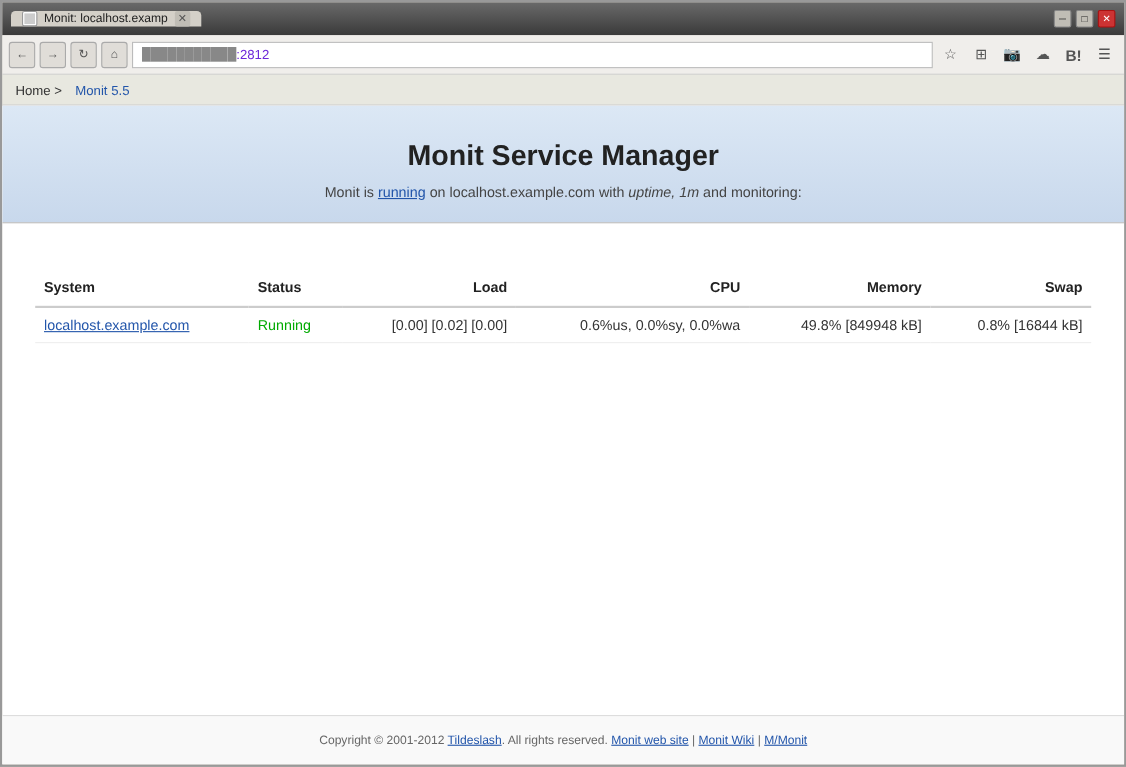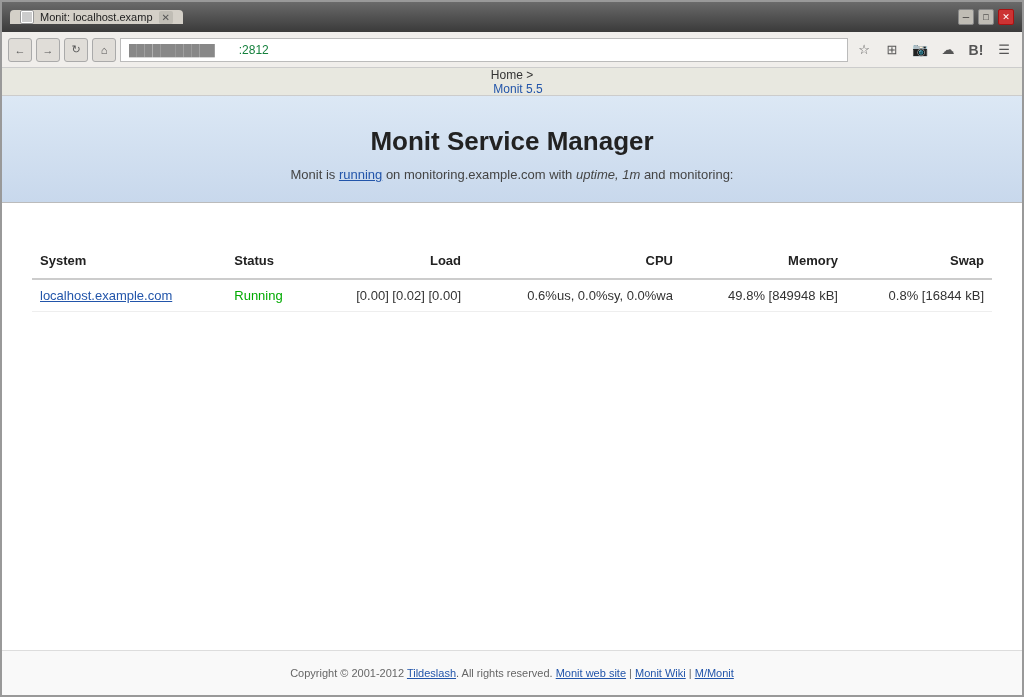--- a/index.html
+++ b/index.html
@@ -106,21 +106,21 @@
       height: 24px;
       border: 1px solid #bbb;
       background: white;
       padding: 0 8px;
       font-size: 12px;
       color: #333;
       display: flex;
       align-items: center;
     }
     .address-text { color: #888; font-size: 11px; }
-    .address-port { color: #15803d; font-size: 12px; padding-left: 24px; }
+    .address-port { color: #6d28d9; font-size: 12px; }
     .nav-icons {
       display: flex;
       gap: 4px;
       align-items: center;
     }
     .nav-icon-btn {
       width: 24px;
       height: 24px;
       display: flex;
       align-items: center;
@@ -132,21 +132,20 @@
 
     
     .info-bar {
       background: #e8e8e0;
       height: 28px;
       display: flex;
       align-items: center;
       padding: 0 12px;
       border-bottom: 1px solid #ccc;
       flex-shrink: 0;
-      flex-direction: column;
     }
     .info-bar-left { color: #333; font-size: 12px; }
     .info-bar-left a { color: #333; text-decoration: none; }
     .info-bar-center { flex: 1; text-align: center; font-size: 12px; color: #555; }
     .info-bar-center a { color: #2255aa; text-decoration: underline; cursor: pointer; }
     .info-bar-right { font-size: 12px; color: #333; }
     .info-bar-right a { color: #2255aa; text-decoration: none; padding-left: 12px; }
 
     
     .browser-content {
@@ -270,21 +269,21 @@
     <div class="info-bar-right">
       <a>Monit 5.5</a>
     </div>
   </div>
 
   <div class="browser-content">
 
     <div class="page-header">
       <div class="page-title">Monit Service Manager</div>
       <div class="page-subtitle">
-        <span>Monit is </span><a style="color:#2255aa;text-decoration:underline;">running</a><span> on monitoring.example.com with </span><em>uptime,</em><em> 1m </em><span> and monitoring:</span>
+        <span>Monit is </span><a style="color:#2255aa;text-decoration:underline;">running</a><span> on localhost.example.com with </span><em>uptime,</em><em> 1m </em><span> and monitoring:</span>
       </div>
     </div>
 
     <div class="table-section">
       <table>
         <thead>
           <tr>
             <th>System</th>
             <th>Status</th>
             <th class="right">Load</th>

